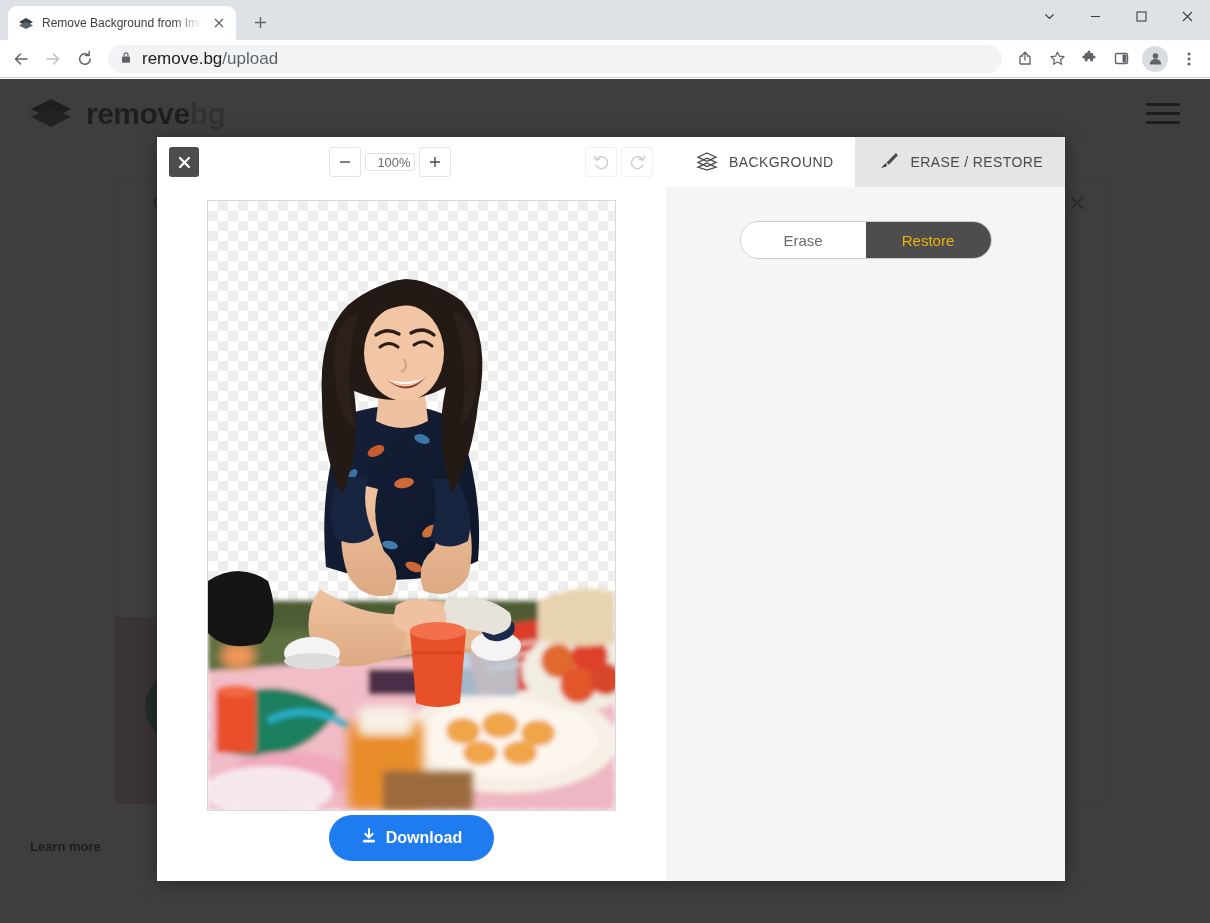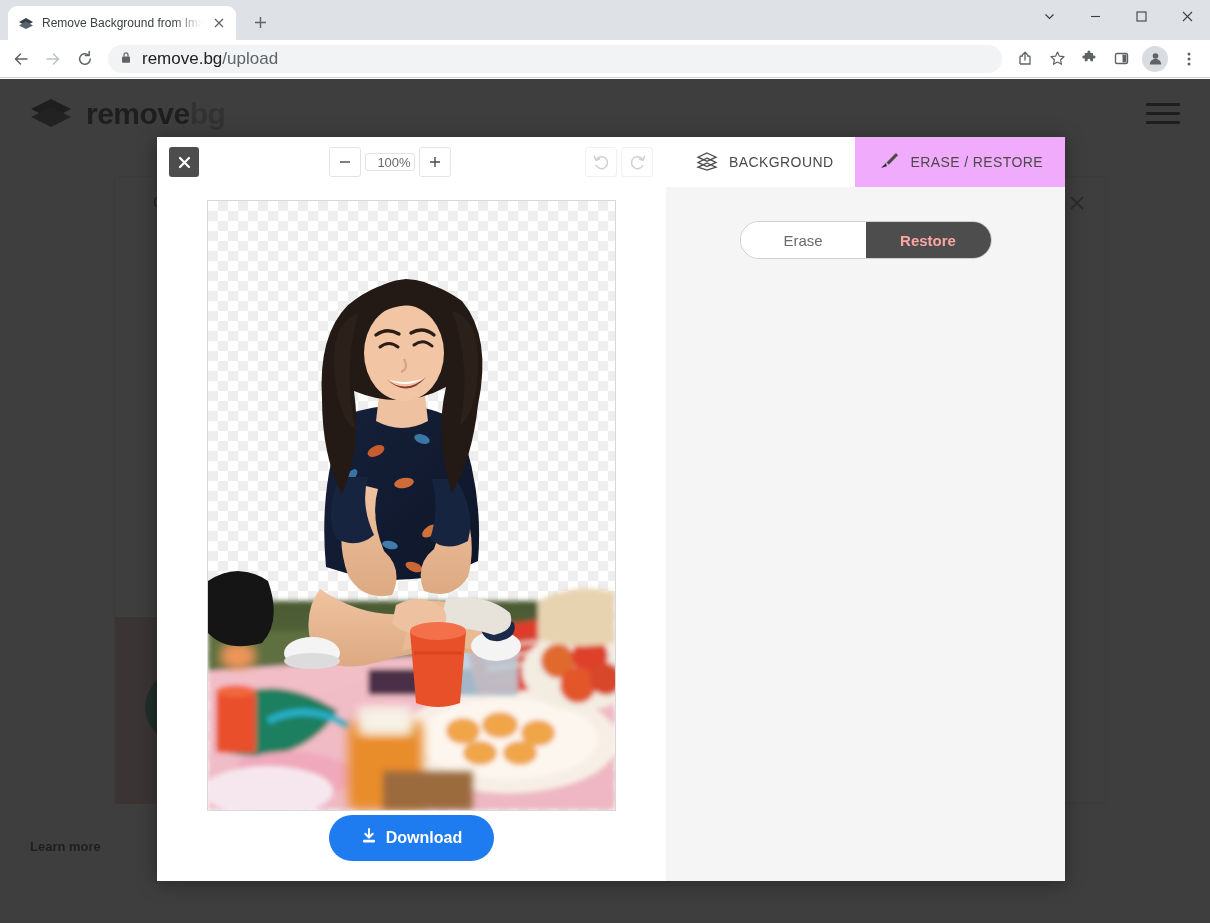--- a/index.html
+++ b/index.html
@@ -168,21 +168,21 @@
     background: #ffffff; display: flex; align-items: center; justify-content: center;
   }
   .modal-tabs {
     position: absolute; right: 0; top: 0; height: 50px; display: flex;
   }
   .mtab {
     display: flex; align-items: center; gap: 11px; padding: 0 22px;
     height: 50px; font-size: 14px; letter-spacing: .4px; color: #4a4a4a;
   }
   .mtab.active { background: #ffffff; }
-  .mtab.inactive { background: #f0abfc; }
+  .mtab.inactive { background: #e5e5e5; }
   .mtab .label { white-space: nowrap; }
 
   .modal-body { flex: 1; display: flex; min-height: 0; }
   .canvas-col {
     width: 509px; flex: 0 0 509px; background: #ffffff;
     display: flex; flex-direction: column; align-items: center;
     padding-top: 13px;
   }
   .canvas-frame {
     width: 409px; height: 611px;
@@ -208,21 +208,21 @@
   }
   .seg {
     width: 252px; margin: 0 auto; height: 38px; display: flex;
     border-radius: 19px; overflow: hidden; border: 1px solid #cfcfcf;
     background: #ffffff;
   }
   .seg-opt {
     flex: 1; display: flex; align-items: center; justify-content: center;
     font-size: 15px; color: #6b6b6b; background: #ffffff;
   }
-  .seg-opt.on { background: #4d4d4d; color: #fca5a5; font-weight: bold; }
+  .seg-opt.on { background: #4d4d4d; color: #eab308; font-weight: normal; }
   .brush-block { margin-top: 27px; }
   .brush-label { font-size: 12px; color: #7d7d7d; margin-bottom: 9px; }
   .slider {
     position: relative; height: 26px; width: 282px;
   }
   .slider .track {
     position: absolute; left: 0; top: 10px; width: 282px; height: 6px;
     border-radius: 3px; background: #ffffff; border: 1px solid #c9c9c9;
   }
   .slider .fill {

